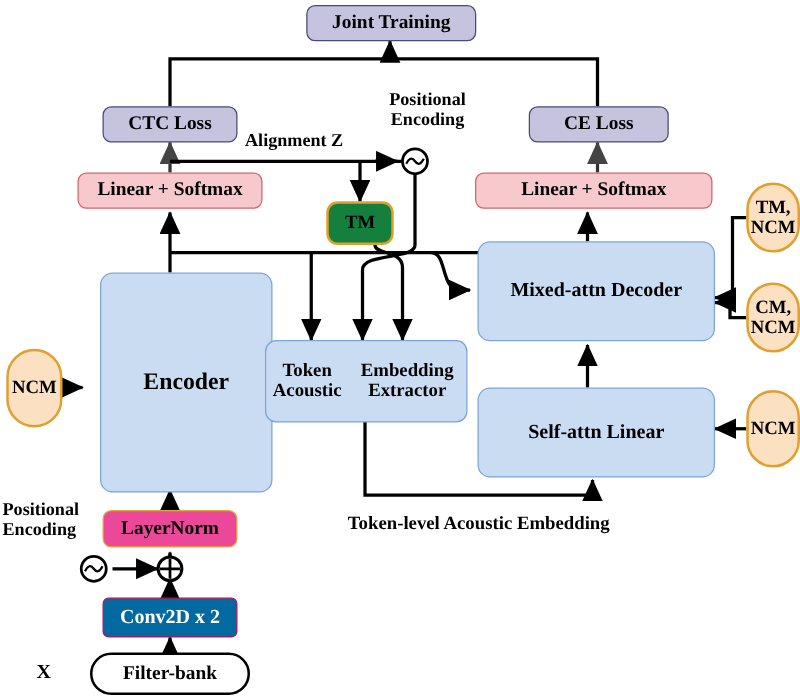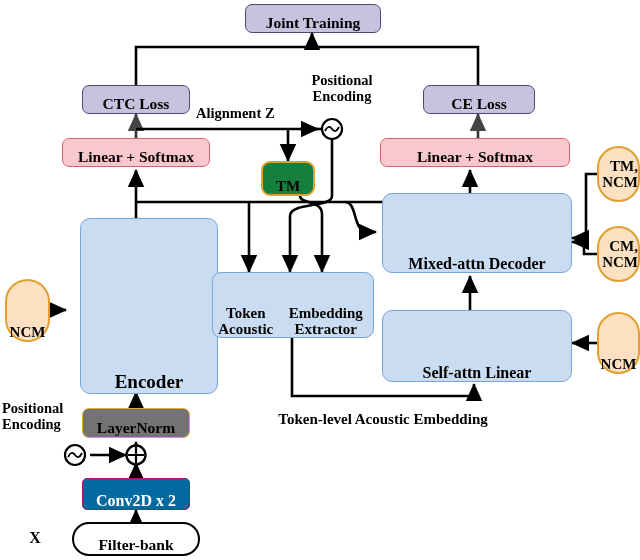--- a/index.html
+++ b/index.html
@@ -1,29 +1,29 @@
 <!DOCTYPE html>
 <html><head>
 <meta charset="utf-8">
 <style>
   html,body{margin:0;padding:0;background:#ffffff;}
   body{width:640px;height:560px;overflow:hidden;
        font-family:"Liberation Serif","DejaVu Serif",serif;}
   #diagram{position:relative;width:640px;height:560px;background:#fff;}
   svg.wires{position:absolute;left:0;top:0;width:640px;height:560px;}
 
-  .node{position:absolute;box-sizing:border-box;display:flex;align-items:flex-end;
+  .node{position:absolute;box-sizing:border-box;display:flex;align-items:center;
         justify-content:center;text-align:center;font-weight:bold;color:#000;
         line-height:1.08;z-index:3;}
 
   .n-purple{background:#c5c3de;border:1.6px solid #4a4a77;border-radius:7px;font-size:15.5px;}
   .n-pink{background:#f7c9cc;border:1.6px solid #d4646c;border-radius:7px;font-size:15.5px;}
   .n-blue{background:#cadcf2;border:1.6px solid #7ba4d9;border-radius:10px;font-size:16px;}
   .n-blue-sm{background:#cadcf2;border:1.6px solid #7ba4d9;border-radius:9px;font-size:15px;}
-  .n-cream{background:#737373;border:1.8px solid #e0a93a;border-radius:7px;font-size:15.5px;}
+  .n-cream{background:#ec4899;border:1.8px solid #e0a93a;border-radius:7px;font-size:15.5px;}
   .n-orange{background:#15803d;border:2px solid #e0a030;border-radius:9px;font-size:15px;}
   .n-pill{background:#fce0c2;border:2px solid #e0a030;border-radius:40px;font-size:15px;}
   .n-magenta{background:#0369a1;border:1.5px solid #b01458;border-radius:5px;color:#ffffff;font-size:16px;}
   .n-white{background:#ffffff;border:2.2px solid #000;border-radius:40px;font-size:15.5px;}
 
   .lbl{position:absolute;font-weight:bold;color:#000;z-index:4;line-height:1.12;
        text-align:center;font-size:14.5px;}
   .lbl-left{text-align:left;}
 </style>
 </head>

